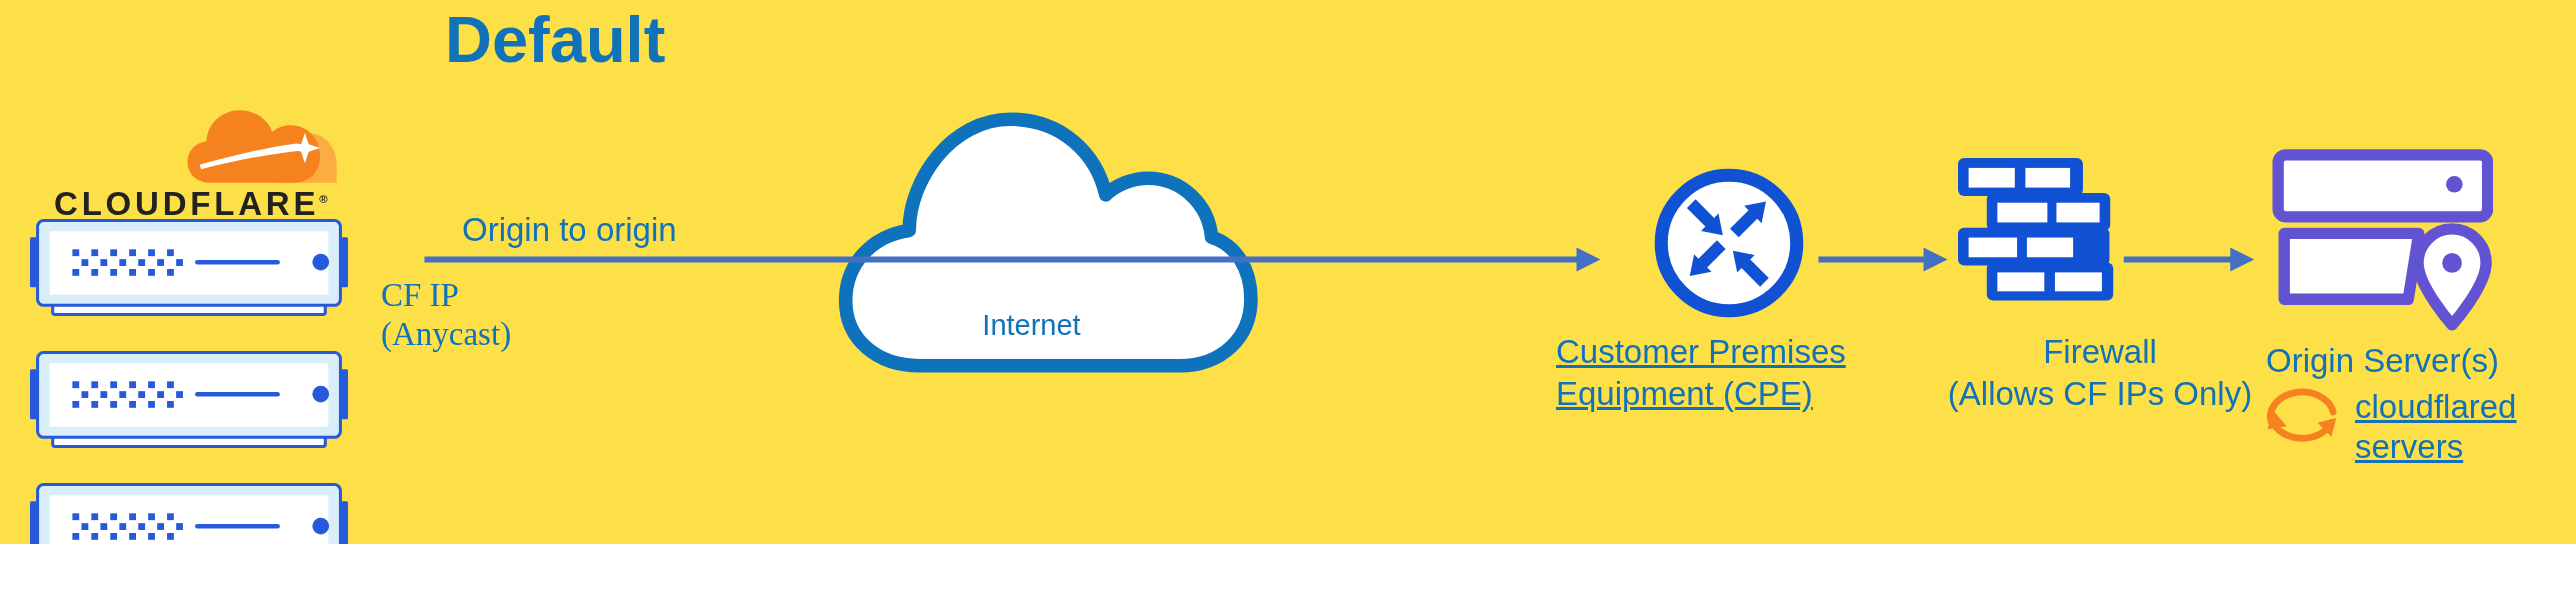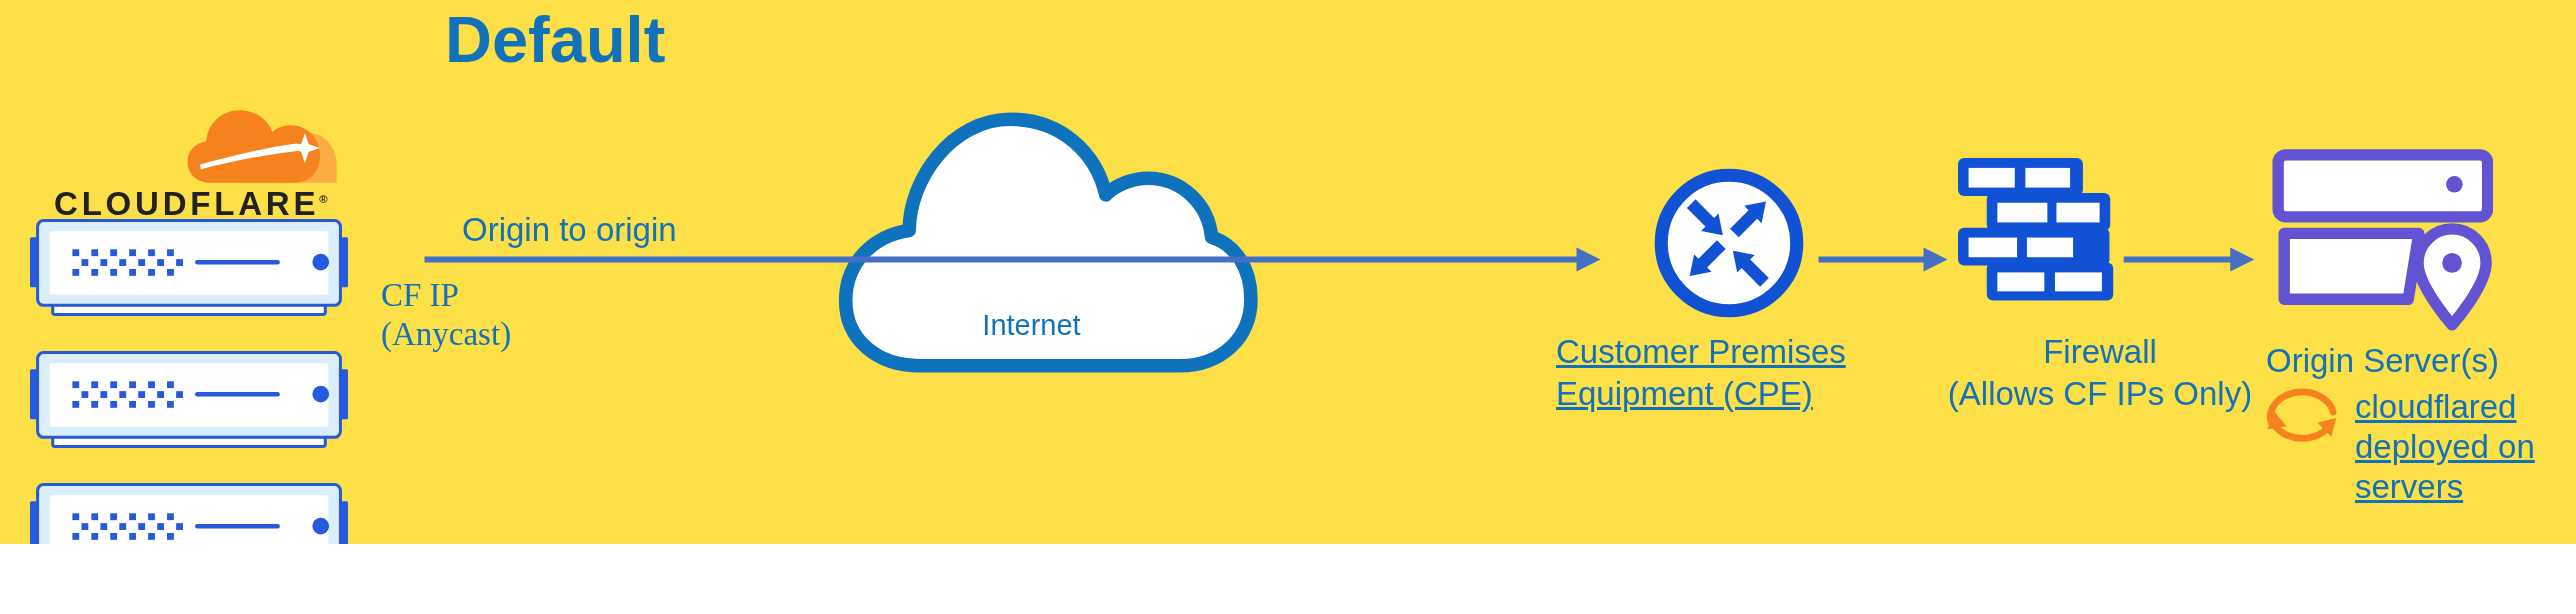--- a/index.html
+++ b/index.html
@@ -163,18 +163,17 @@
       <path d="M 16,55 A 42 33 0 1 1 97,38"></path>
       <path d="M 95,52 A 42 33 0 0 1 16,50"></path>
     </g>
     <g fill="var(--c-orange)">
       <path transform="translate(10,61) rotate(140)" d="M 0 0 L -22 -13 L -22 13 Z"></path>
       <path transform="translate(101,46) rotate(-45)" d="M 0 0 L -22 -13 L -22 13 Z"></path>
     </g>
   </svg>
   <div id="cloudflared-note" class="abs lbl z-top">
     <div>cloudflared</div>
-    <div>deployed on</div>
     <div>servers</div>
   </div>
 
 </div>
 
 
 </body></html>

